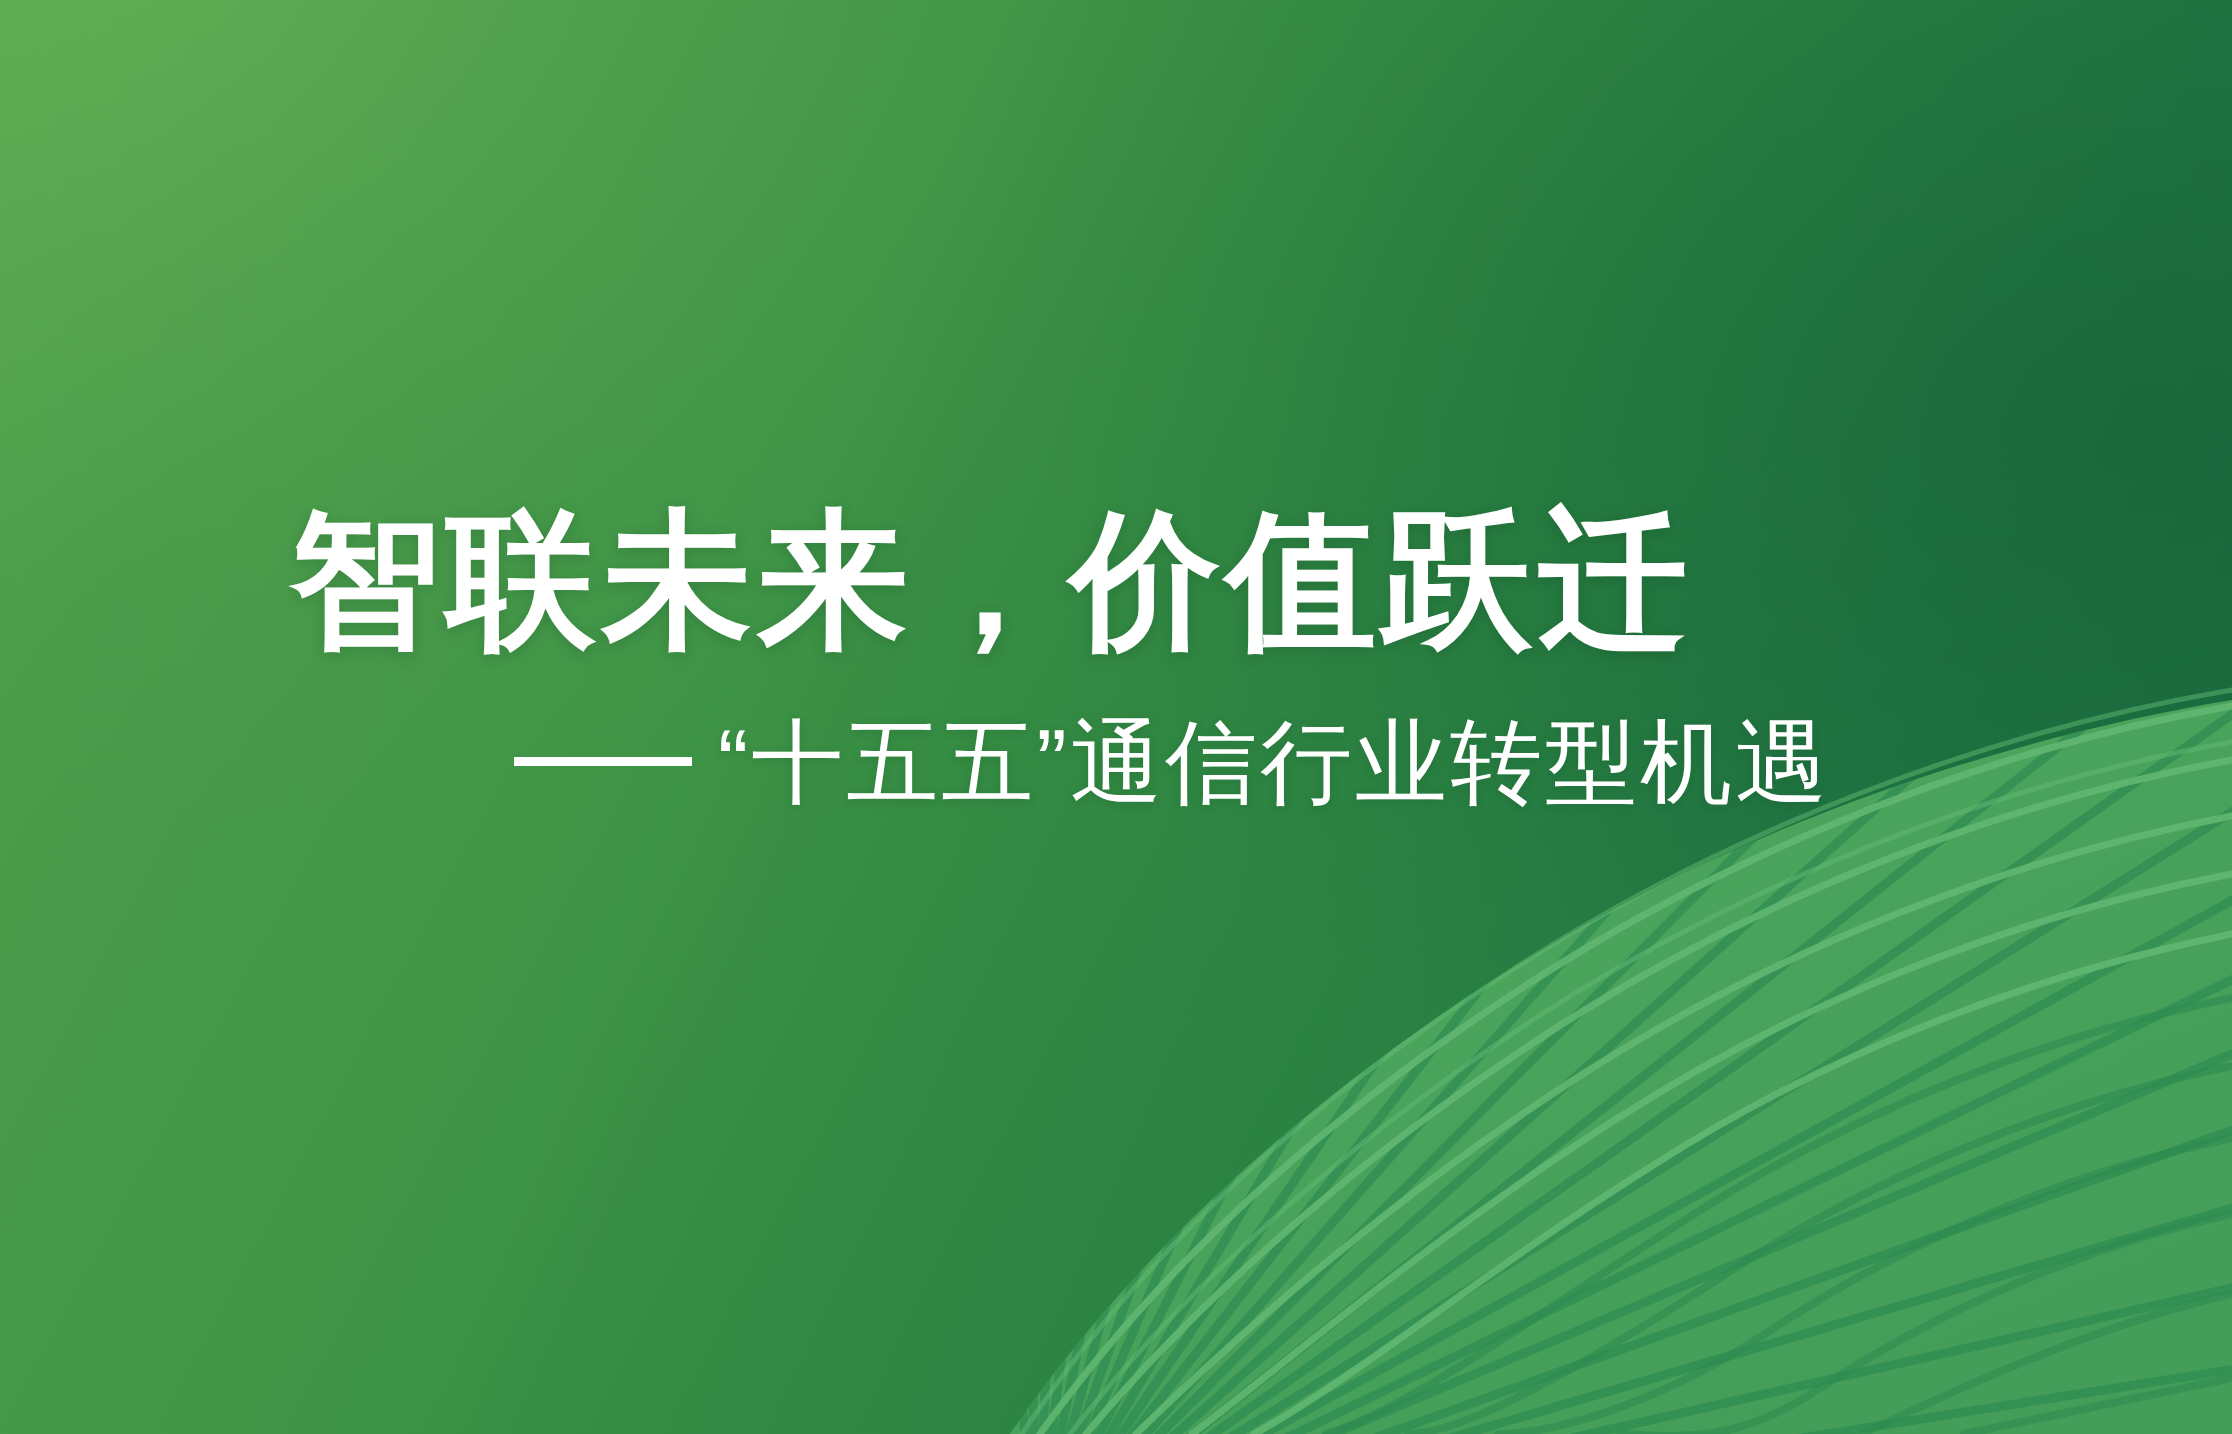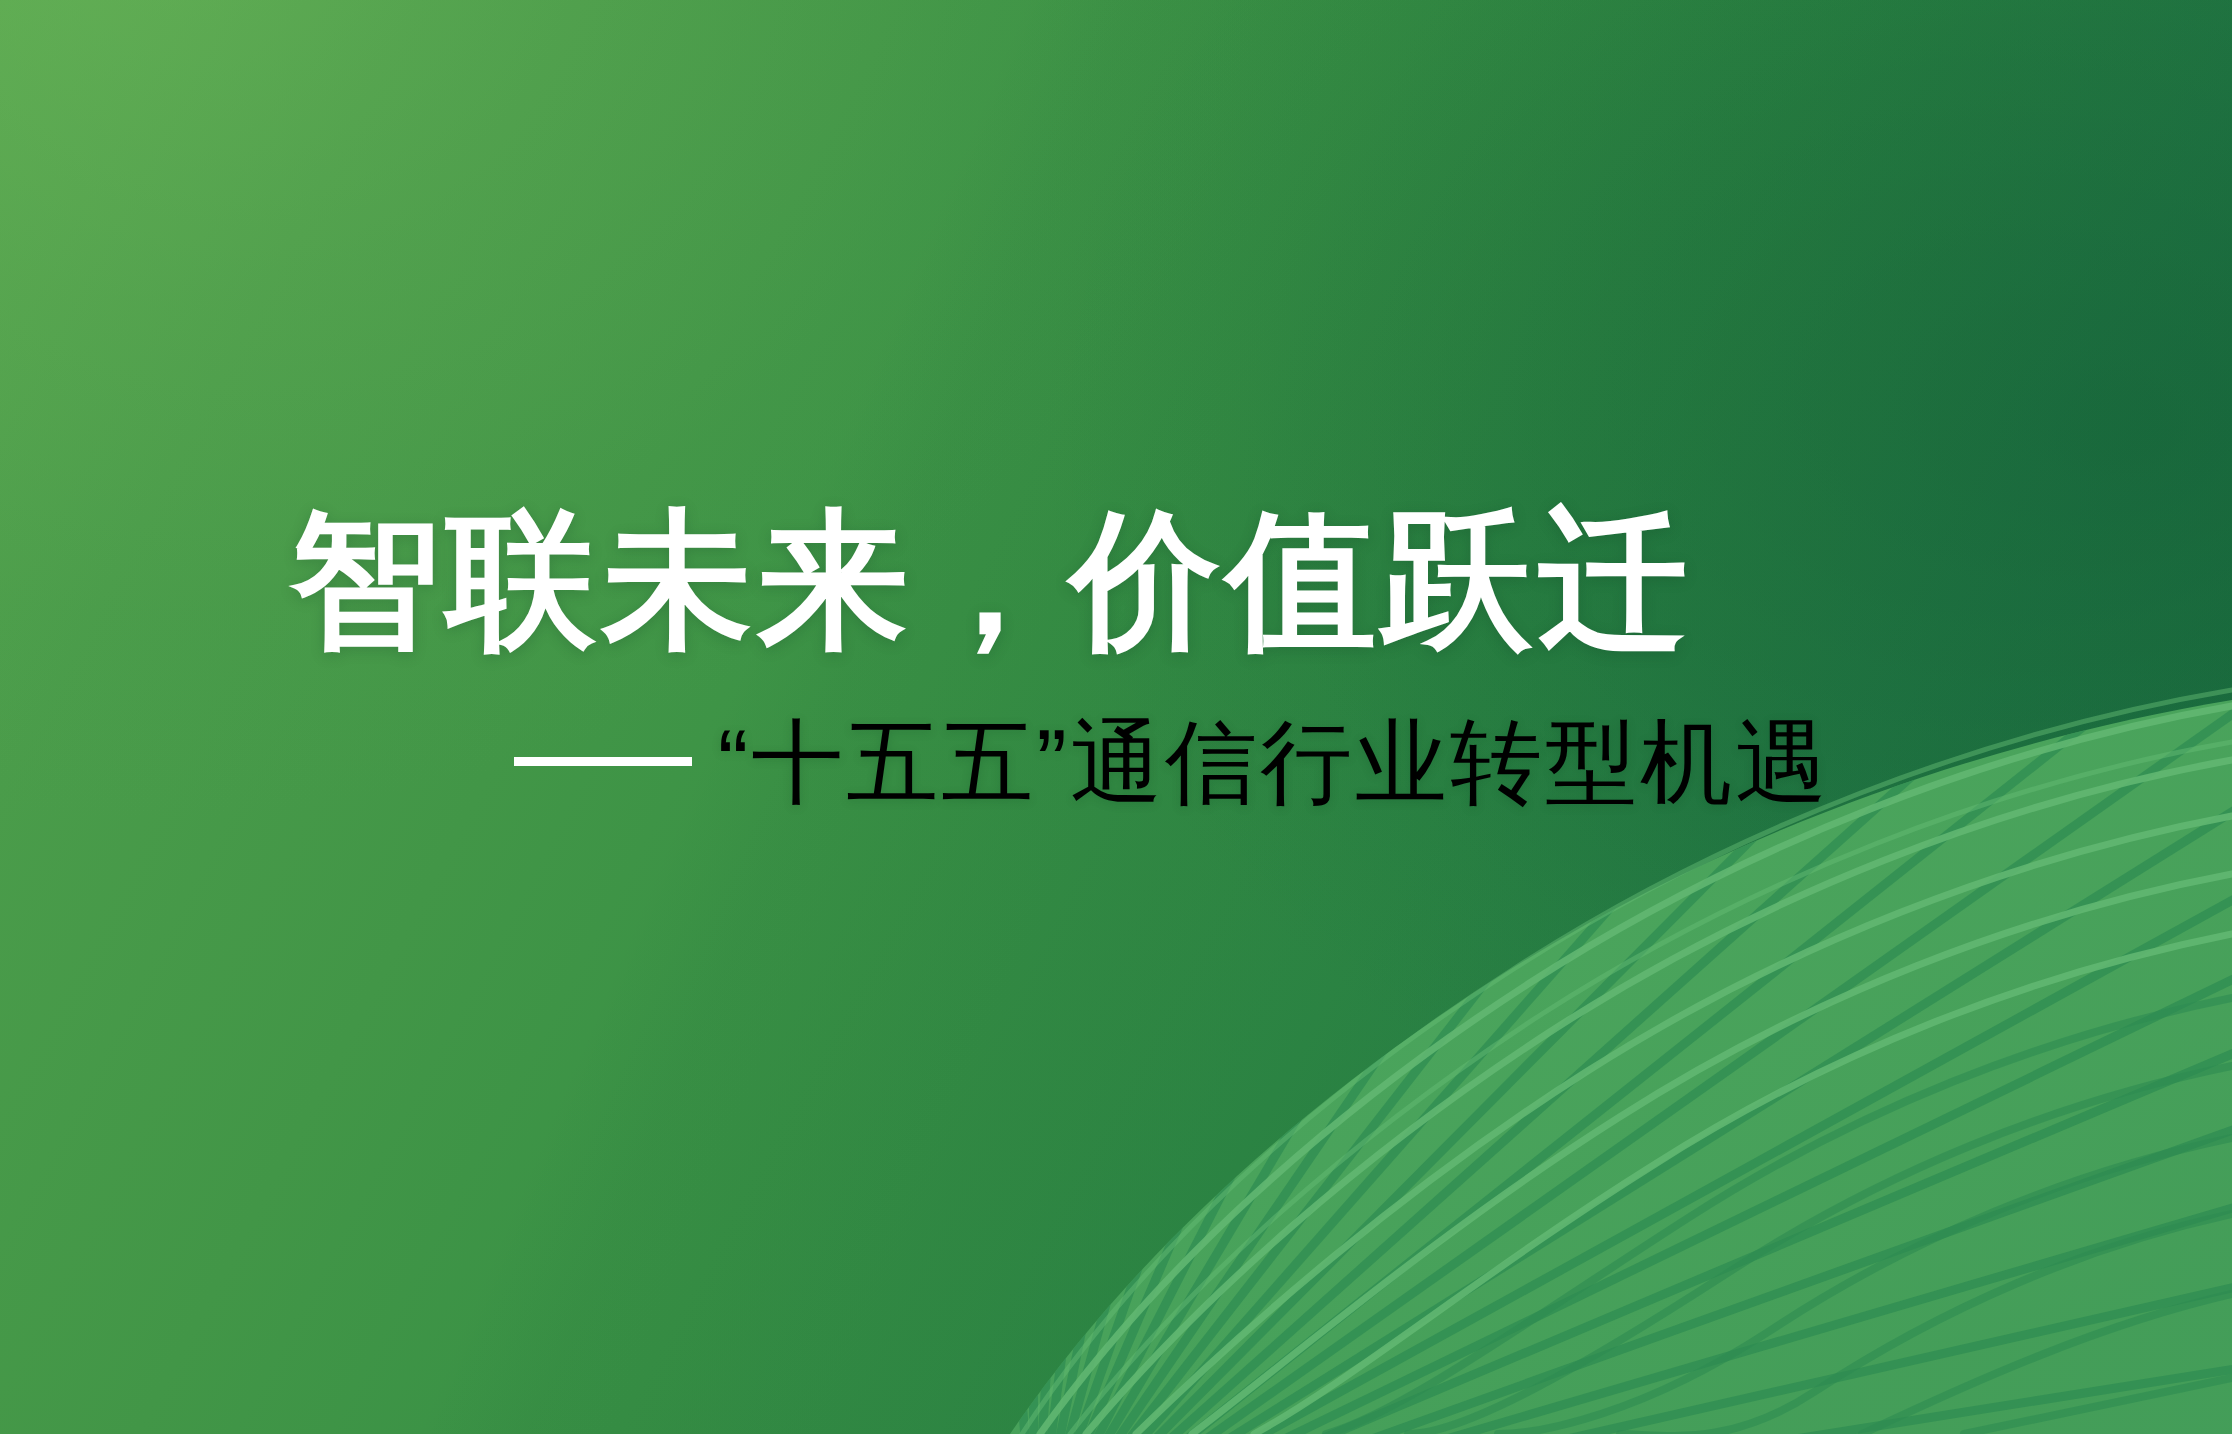--- a/index.html
+++ b/index.html
@@ -105,21 +105,21 @@
     letter-spacing: 6px;
     white-space: nowrap;
     text-shadow: 0 3px 14px rgba(12,60,30,0.22);
   }
 
   .subtitle {
     position: absolute;
     left: 290px;
     top: 690px;
     width: 1540px;
-    color: #000000;
+    color: #ffffff;
     font-size: 92px;
     line-height: 1.58;
     font-weight: 400;
     letter-spacing: 3px;
     text-align: right;
     text-shadow: 0 2px 10px rgba(12,60,30,0.18);
   }
   .subtitle .sub-line { display: block; white-space: nowrap; }
   .subtitle .dash {
     display: inline-block;

